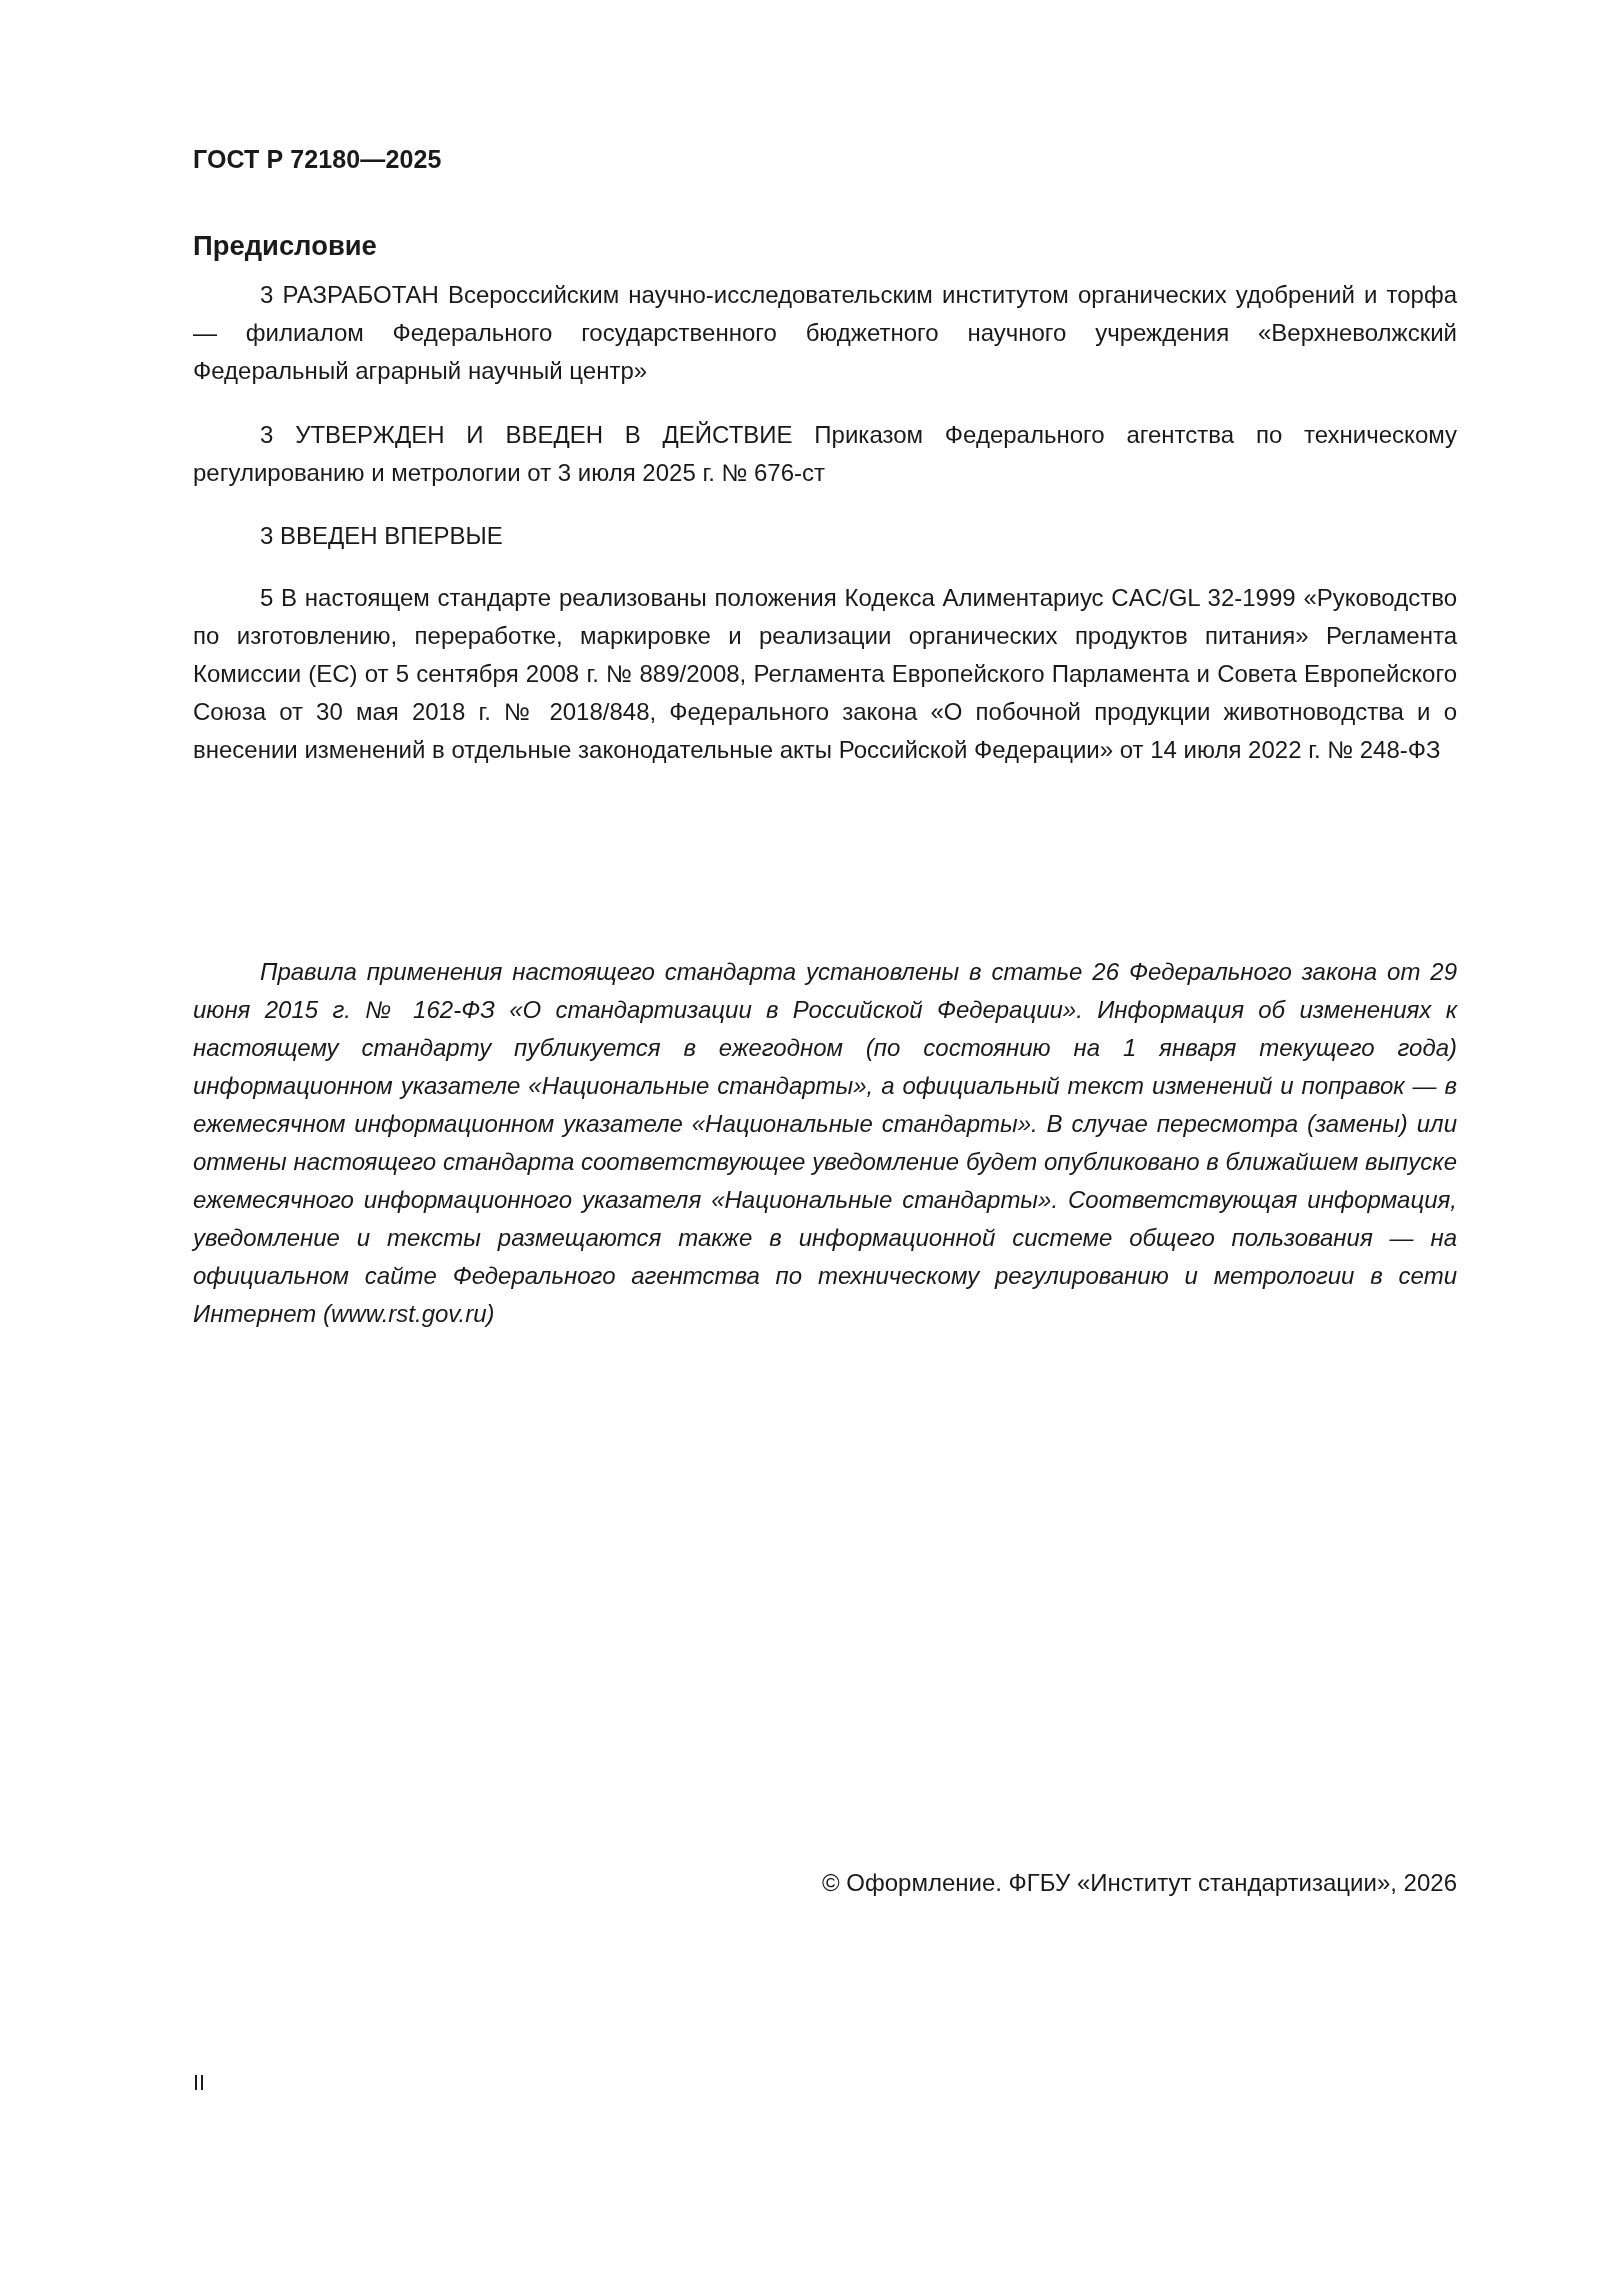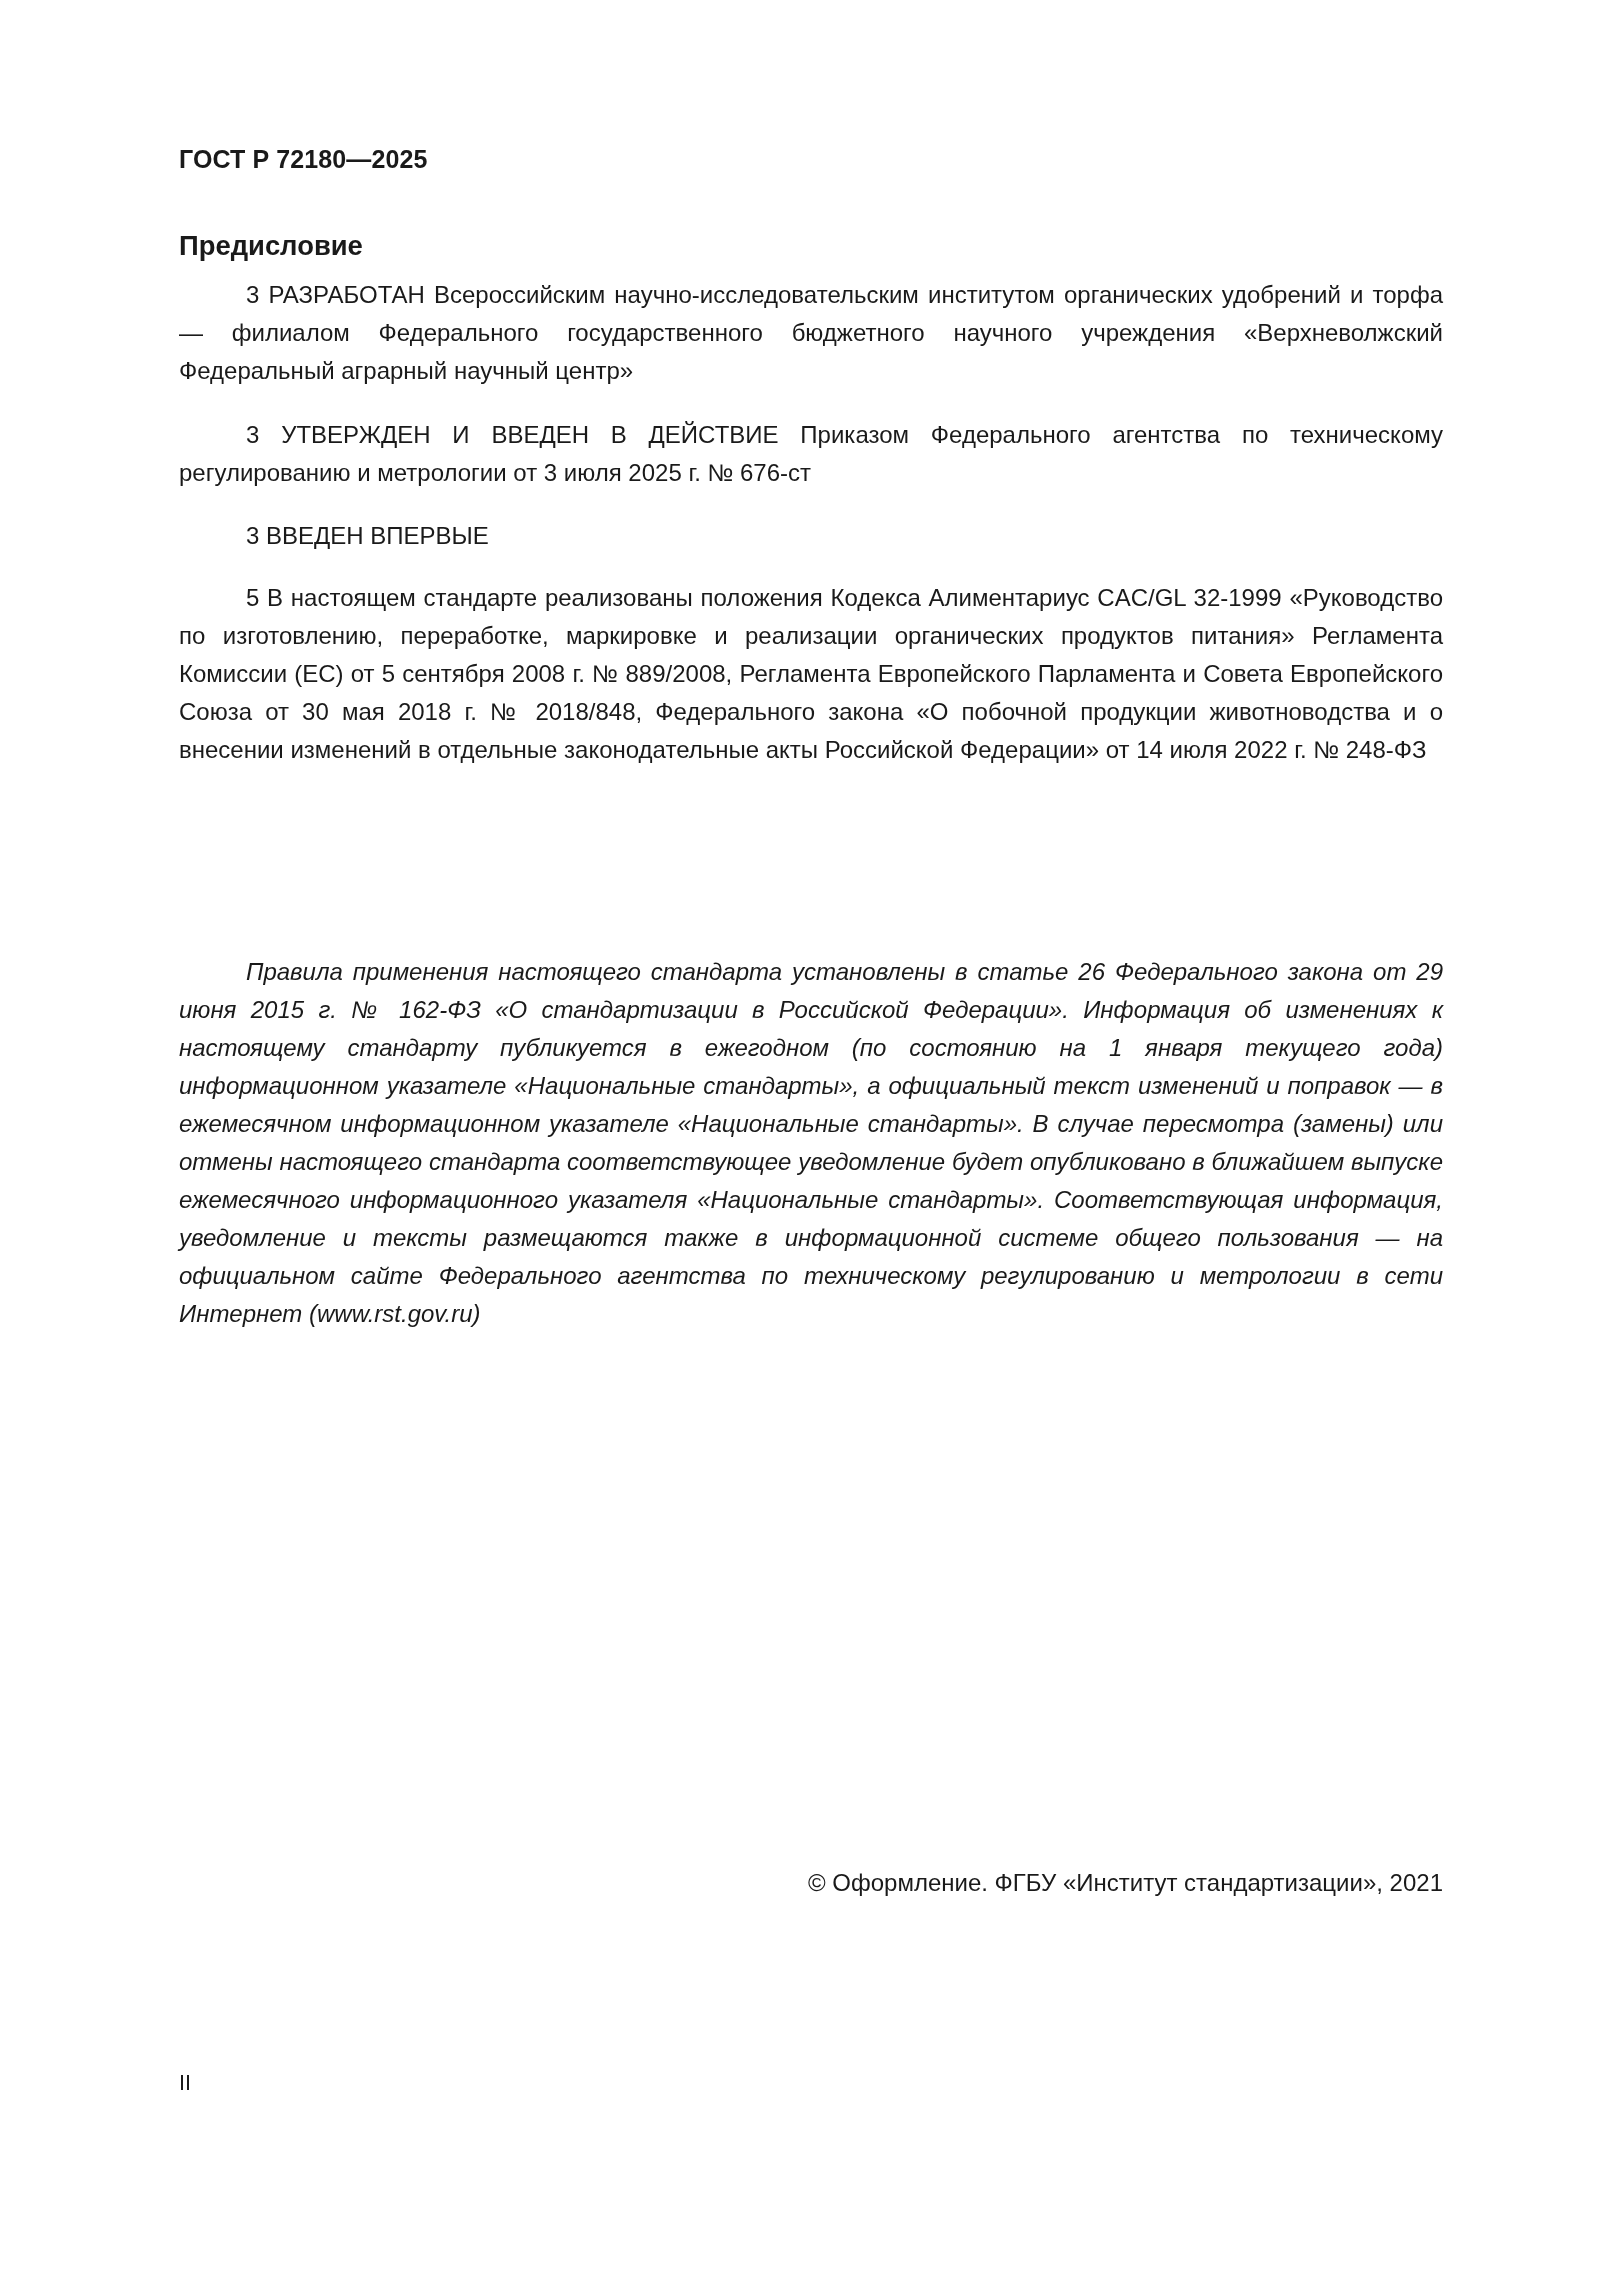--- a/index.html
+++ b/index.html
@@ -16,21 +16,21 @@
     position: relative;
     width: 1621px;
     height: 2293px;
     margin: 0 auto;
     background: #ffffff;
     box-sizing: border-box;
     overflow: hidden;
   }
   .content {
     position: absolute;
-    left: 179px;
+    left: 193px;
     top: 0;
     width: 1264px;
     height: 1662px;
   }
   
   .doc-header {
     position: absolute;
     top: 145px;
     left: 0;
     font-size: 25px;
@@ -133,20 +133,20 @@
       <p class="para">3  РАЗРАБОТАН Всероссийским научно-исследовательским институтом органических удобрений и торфа — филиалом Федерального государственного бюджетного научного учреждения «Верхневолжский Федеральный аграрный научный центр»</p>
       <p class="para">3  УТВЕРЖДЕН И ВВЕДЕН В ДЕЙСТВИЕ Приказом Федерального агентства по техническому регулированию и метрологии от 3 июля 2025 г. № 676-ст</p>
       <p class="para tight">3  ВВЕДЕН ВПЕРВЫЕ</p>
       <p class="para">5  В настоящем стандарте реализованы положения Кодекса Алиментариус CAC/GL 32-1999 «Руководство по изготовлению, переработке, маркировке и реализации органических продуктов питания» Регламента Комиссии (ЕС) от 5 сентября 2008 г. № 889/2008, Регламента Европейского Парламента и Совета Европейского Союза от 30 мая 2018 г. № 2018/848, Федерального закона «О побочной продукции животноводства и о внесении изменений в отдельные законодательные акты Российской Федерации» от 14 июля 2022 г. № 248-ФЗ</p>
     </div>
 
     <div class="rules-block">
       <p class="rules">Правила применения настоящего стандарта установлены в статье 26 Федерального закона от 29 июня 2015 г. № 162-ФЗ «О стандартизации в Российской Федерации». Информация об изменениях к настоящему стандарту публикуется в ежегодном (по состоянию на 1 января текущего года) информационном указателе «Национальные стандарты», а официальный текст изменений и поправок — в ежемесячном информационном указателе «Национальные стандарты». В случае пересмотра (замены) или отмены настоящего стандарта соответствующее уведомление будет опубликовано в ближайшем выпуске ежемесячного информационного указателя «Национальные стандарты». Соответствующая информация, уведомление и тексты размещаются также в информационной системе общего пользования — на официальном сайте Федерального агентства по техническому регулированию и метрологии в сети Интернет (www.rst.gov.ru)</p>
     </div>
 
-    <div class="copyright">© Оформление. ФГБУ «Институт стандартизации», 2021</div>
+    <div class="copyright">© Оформление. ФГБУ «Институт стандартизации», 2026</div>
 
 
     <div class="folio">II</div>
 
   </div>
 </div>
 
 
 </body></html>

